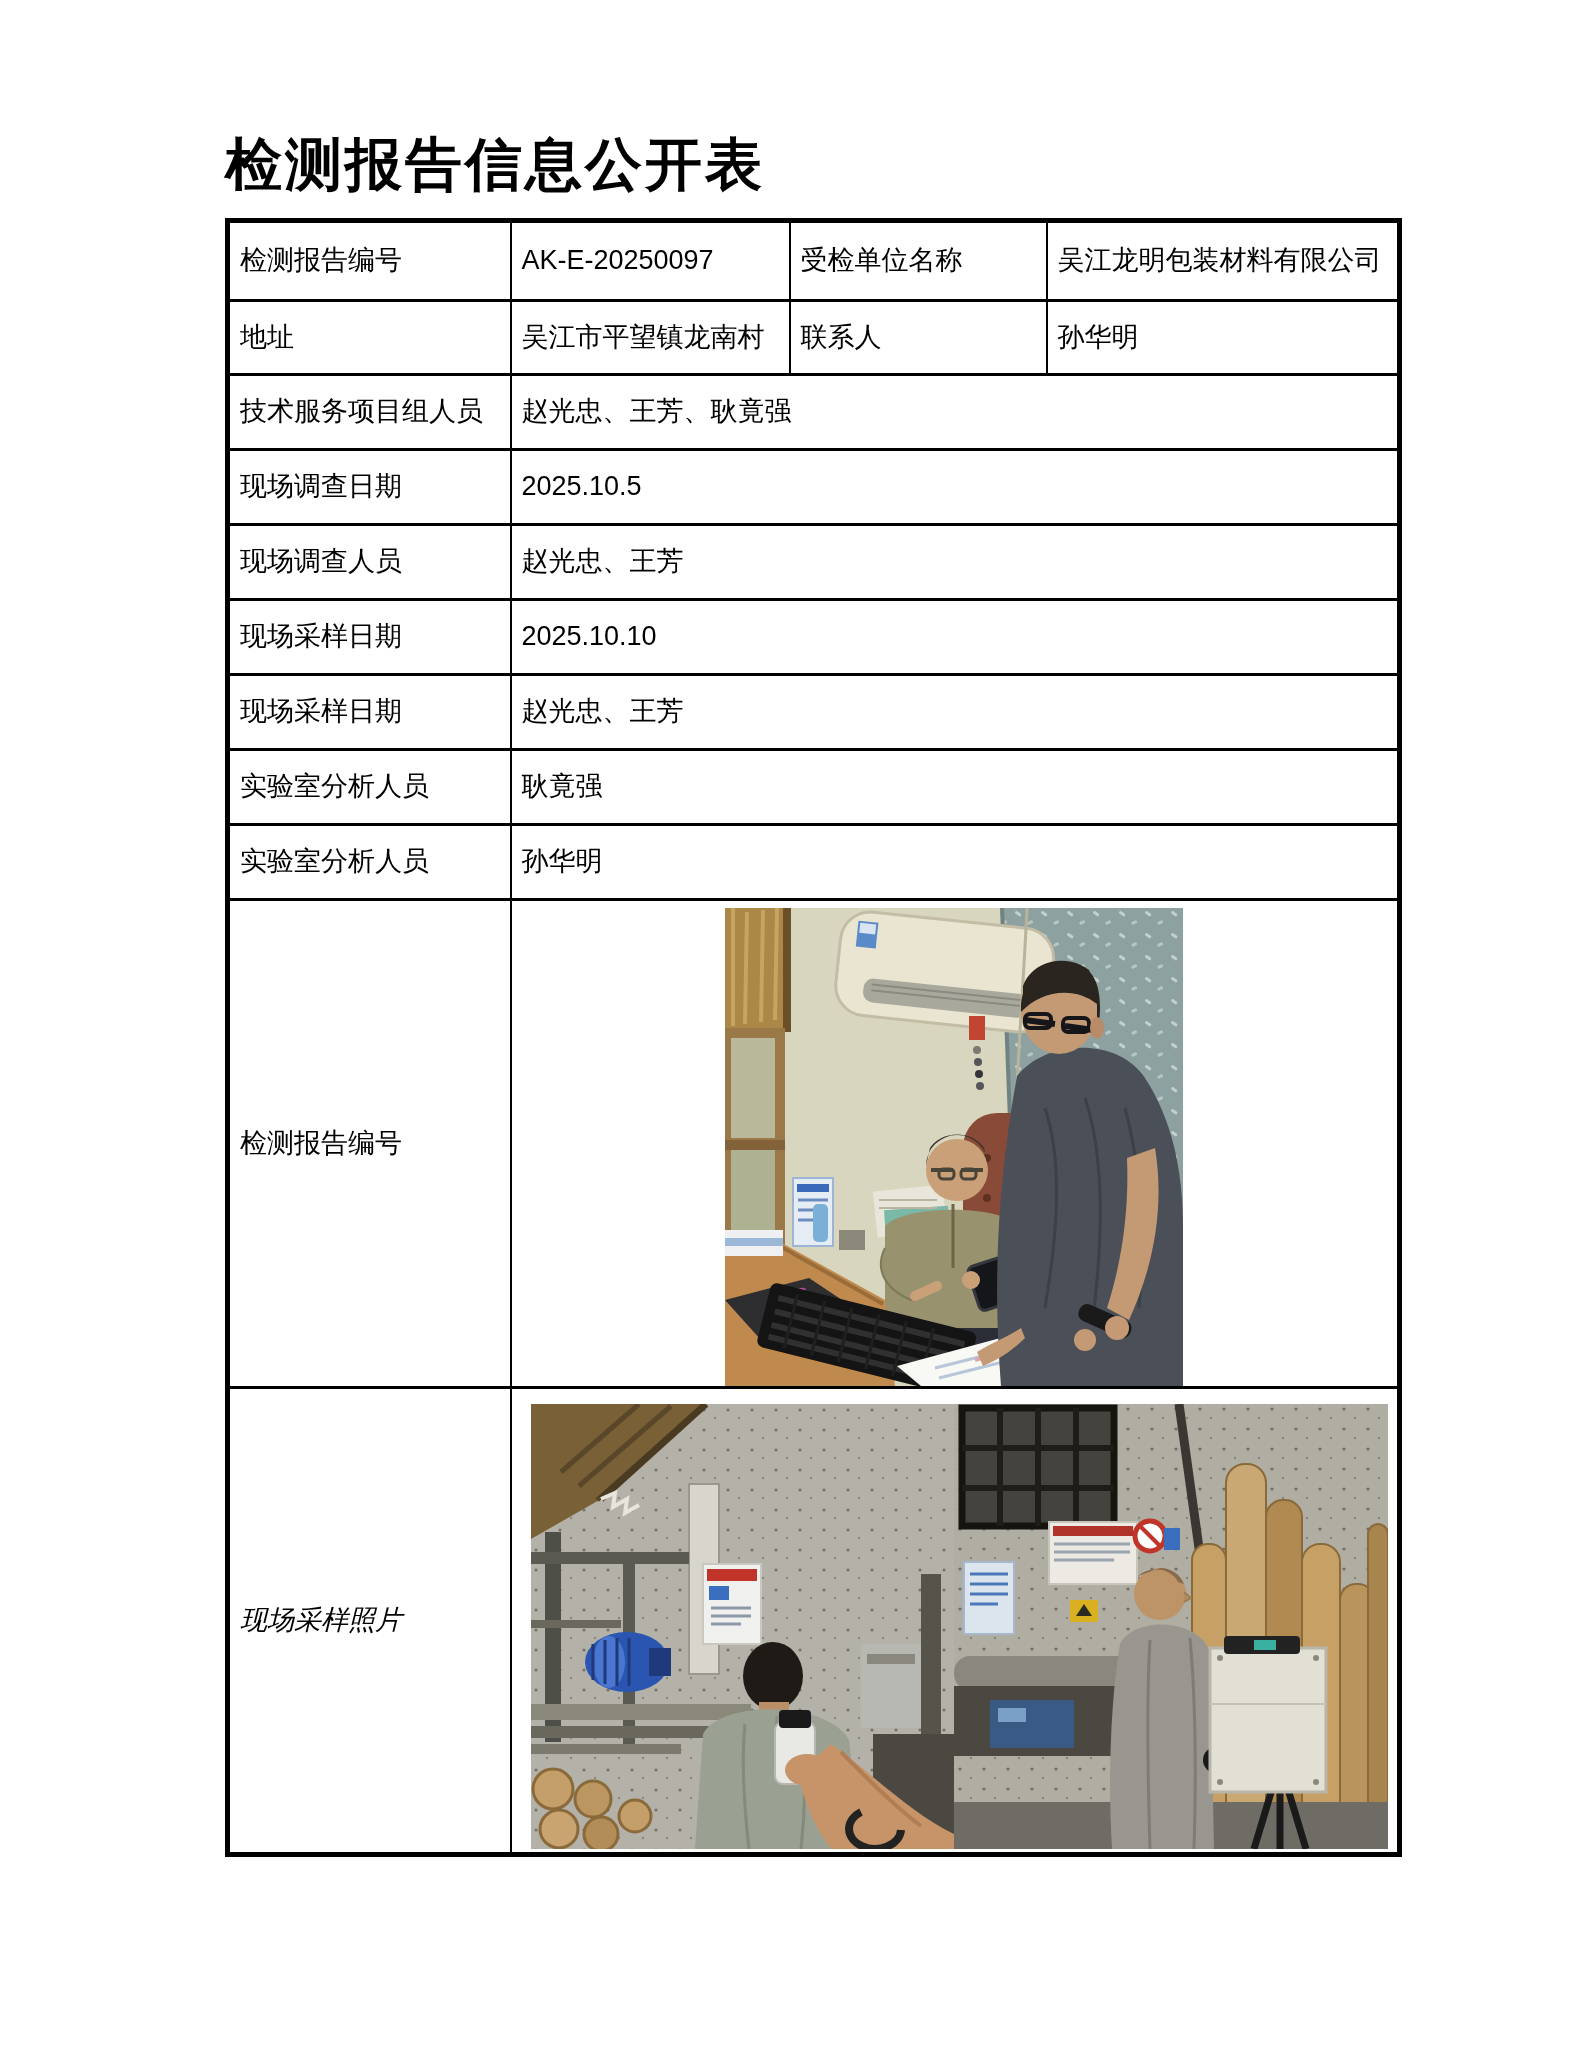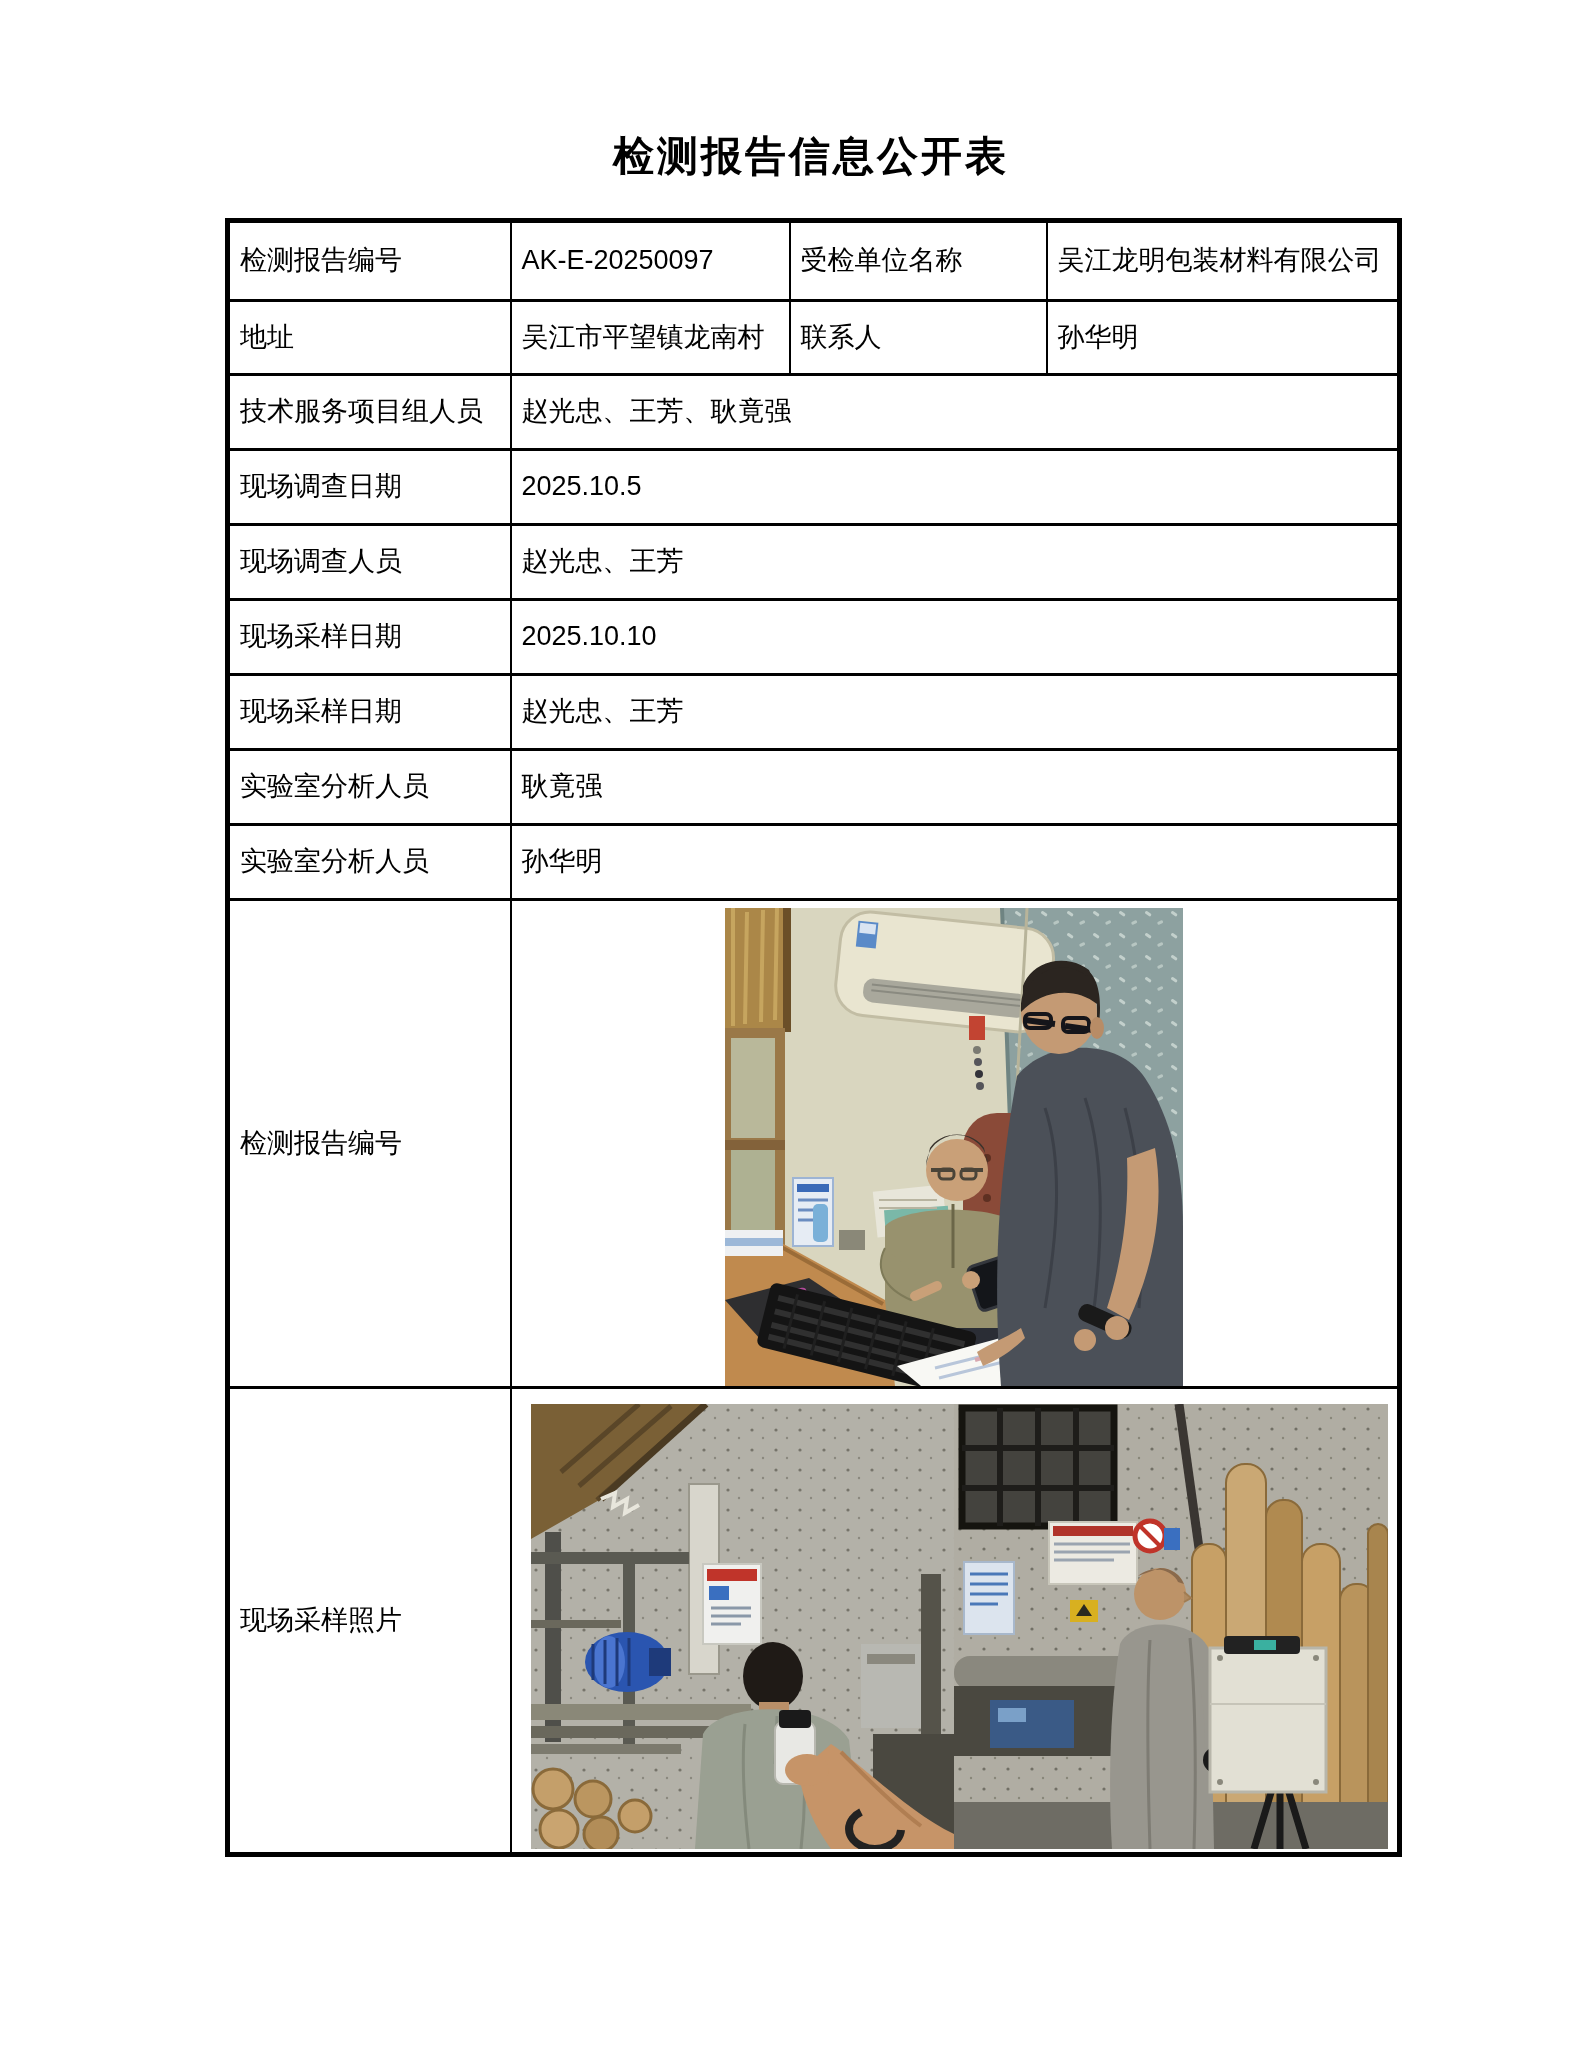--- a/index.html
+++ b/index.html
@@ -7,22 +7,22 @@
     position:relative;
     width:1587px;height:2051px;
     background:#ffffff;
     font-family:"Liberation Serif", serif;
     color:#000;
     overflow:hidden;
   }
   .doc-title{
     position:absolute;
     left:225px;top:134px;width:1172px;
-    text-align:center;
-    font-size:41px;
+    text-align:left;
+    font-size:57px;
     font-weight:bold;
     letter-spacing:3px;
     line-height:1.1;
     white-space:nowrap;
   }
   table.report{
     position:absolute;
     left:225px;top:218px;
     width:1172px;
     border-collapse:collapse;
@@ -38,21 +38,21 @@
     vertical-align:middle;
     font-size:27px;
     line-height:1.55;
     padding:0 10px;
     overflow:hidden;
   }
   tr.r1{height:80px;}
   tr.r2{height:74px;}
   tr.rm{height:75px;}
   tr.rp1{height:488px;}
-  tr.rp2{height:467px;}
+  tr.rp2{height:467px;font-style:italic;}
   td.company{padding:4px 22px;}
   td.latin, .latin{font-family:"Liberation Sans", sans-serif;}
   td.photo-cell{padding:0;vertical-align:top;}
   .photo1-wrap{
     width:458px;height:478px;
     margin:7px auto 0 auto;
   }
   .photos2-wrap{
     display:flex;
     justify-content:space-between;

